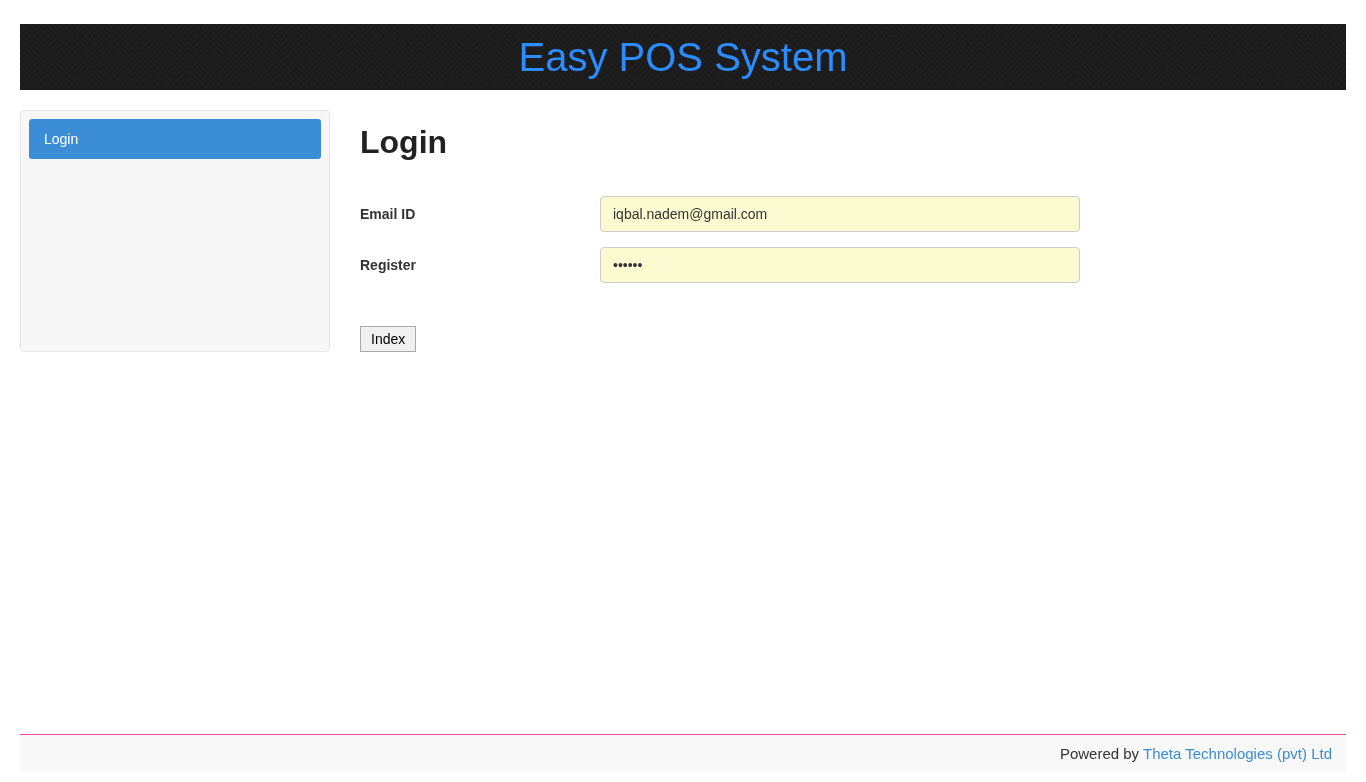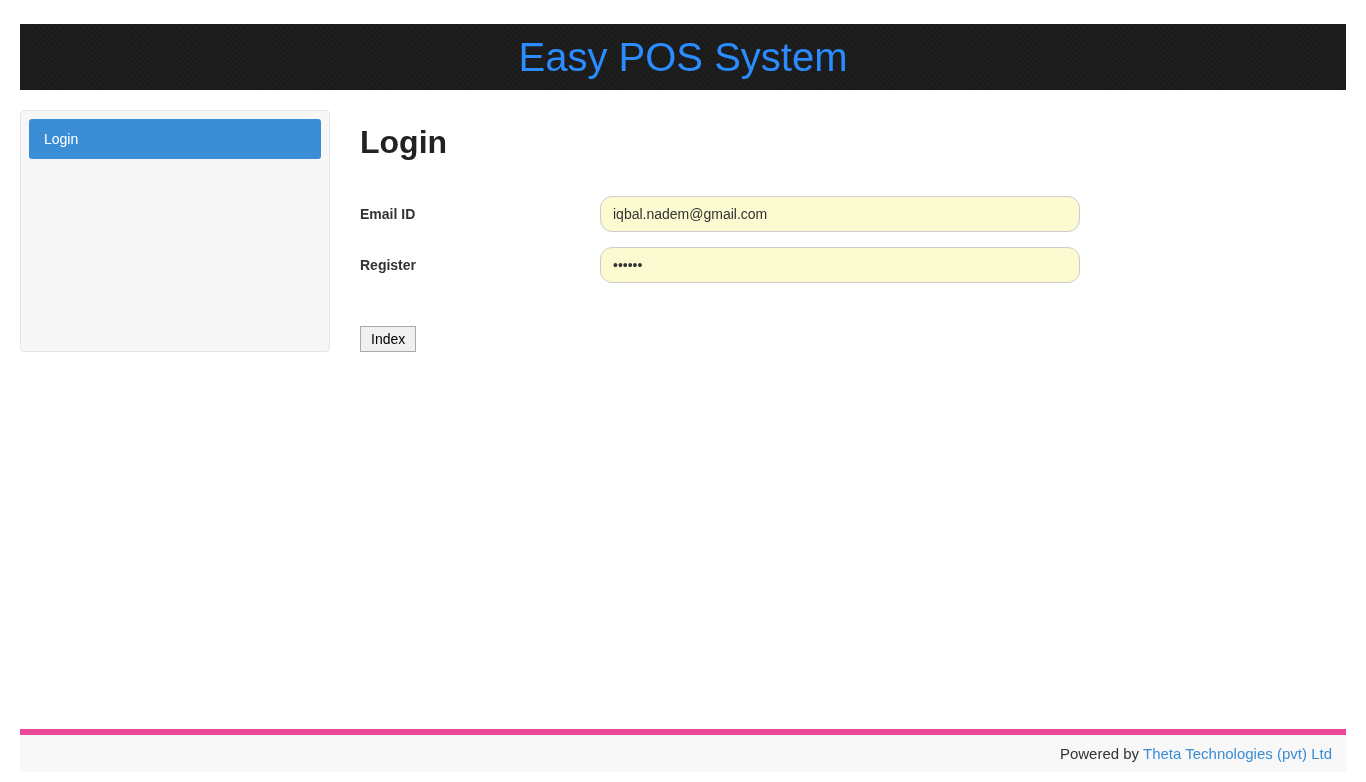--- a/index.html
+++ b/index.html
@@ -80,40 +80,40 @@
       padding-right: 30px;
     }
     .form-input {
       width: 480px;
       height: 36px;
       padding: 6px 12px;
       font-size: 14px;
       color: #333;
       background: #fbfad0;
       border: 1px solid #ccc;
-      border-radius: 12px;
+      border-radius: 4px;
       outline: none;
       font-family: Arial, sans-serif;
     }
     .submit-btn {
       margin-top: 28px;
       padding: 4px 10px;
       font-size: 14px;
       font-family: Arial, sans-serif;
       background: #f0f0f0;
       border: 1px solid #aaa;
       cursor: pointer;
       color: #000;
     }
     .footer {
       position: absolute;
       bottom: 10px;
       left: 20px;
       right: 20px;
-      border-top: 6px solid #ec4899;
+      border-top: 1px solid #ec4899;
       background: #f8f8f8;
       padding: 10px 14px;
       text-align: right;
       font-size: 15px;
       color: #333;
     }
     .footer a {
       color: #3b8dd6;
       text-decoration: none;
     }

